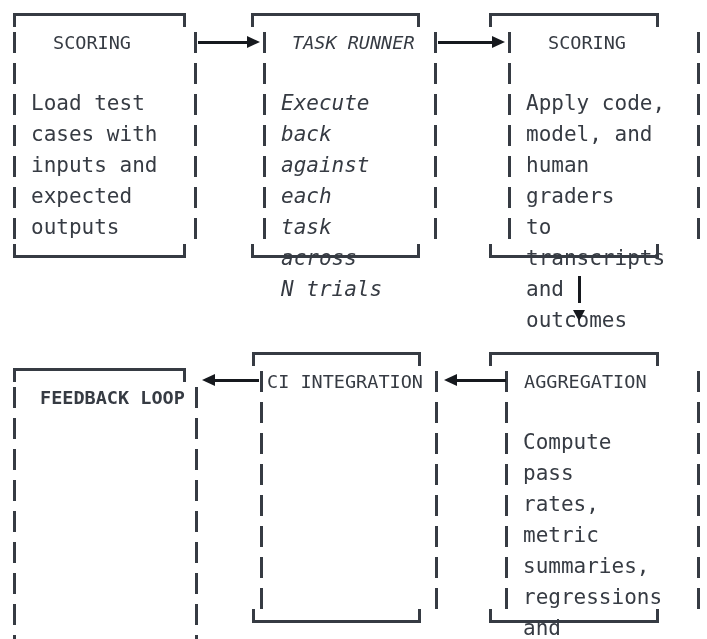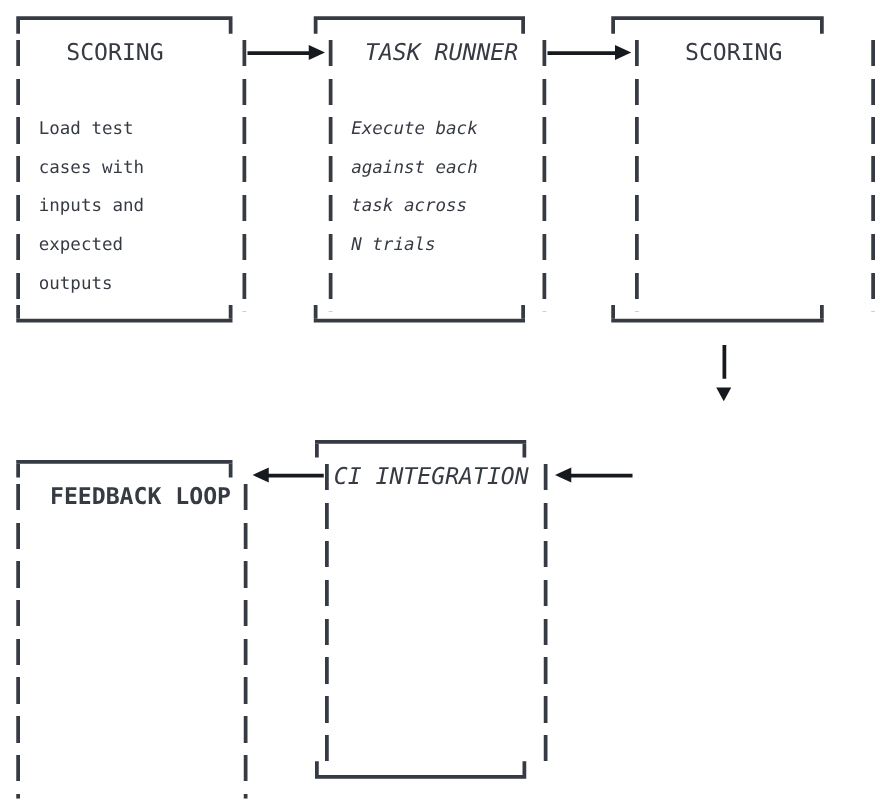--- a/index.html
+++ b/index.html
@@ -36,28 +36,28 @@
   }
   .vline.l{left:var(--ldx);}
   .vline.r{left:var(--rdx);}
   
   .title{
     position:absolute;top:14px;line-height:31px;font-size:18.5px;
     white-space:pre;letter-spacing:0;
   }
   .body{
     position:absolute;top:75px;left:calc(var(--ldx) + 18px);
-    line-height:31px;font-size:14px;white-space:pre-line;
+    line-height:31px;font-size:21px;white-space:pre-line;
   }
   
   .b1{left:13px; top:13px; width:173px;height:245px;--ldx:0px; --rdx:181px;}
   .b2{left:251px;top:13px; width:169px;height:245px;font-style:italic;--ldx:12px;--rdx:183px;}
   .b3{left:489px;top:13px; width:170px;height:245px;--ldx:19px;--rdx:208px;}
   .b4{left:13px; top:368px;width:173px;height:317px;font-weight:bold;--ldx:0px; --rdx:182px;}
-  .b5{left:252px;top:352px;width:169px;height:271px;font-style:italic;--ldx:8px; --rdx:183px;}
+  .b5{left:252px;top:352px;width:169px;height:271px;--ldx:8px; --rdx:183px;}
   .b6{left:489px;top:352px;width:170px;height:271px;--ldx:16px;--rdx:208px;}
   .b1 .title{left:40px}
   .b2 .title{left:41px}
   .b3 .title{left:59px}
   .b4 .title{left:27px}
   .b5 .title{left:15px}
   .b6 .title{left:35px}
   
   .arrow{position:absolute;}
   .arrow.h{height:12px;}
@@ -107,38 +107,56 @@
 task across
 N trials</div>
   </div>
 
   <div class="box b3">
     <div class="bracket top"></div>
     <div class="vline l"></div>
     <div class="vline r"></div>
     <div class="bracket bottom"></div>
     <div class="title">SCORING</div>
+    <div class="body">Apply code,
+model, and
+human graders
+to transcripts
+and outcomes</div>
   </div>
 
   <div class="box b4">
     <div class="bracket top"></div>
     <div class="vline l"></div>
     <div class="vline r"></div>
     <div class="bracket bottom"></div>
     <div class="title">FEEDBACK LOOP</div>
   </div>
 
   <div class="box b5">
     <div class="bracket top"></div>
     <div class="vline l"></div>
     <div class="vline r"></div>
     <div class="bracket bottom"></div>
     <div class="title">CI INTEGRATION</div>
   </div>
 
+  <div class="box b6">
+    <div class="bracket top"></div>
+    <div class="vline l"></div>
+    <div class="vline r"></div>
+    <div class="bracket bottom"></div>
+    <div class="title">AGGREGATION</div>
+    <div class="body">Compute pass
+rates, metric
+summaries,
+regressions
+and experiment
+comparisons</div>
+  </div>
 
   <div class="arrow h right a1">
     <div class="shaft"></div>
     <div class="head"></div>
   </div>
 
   <div class="arrow h right a2">
     <div class="shaft"></div>
     <div class="head"></div>
   </div>

